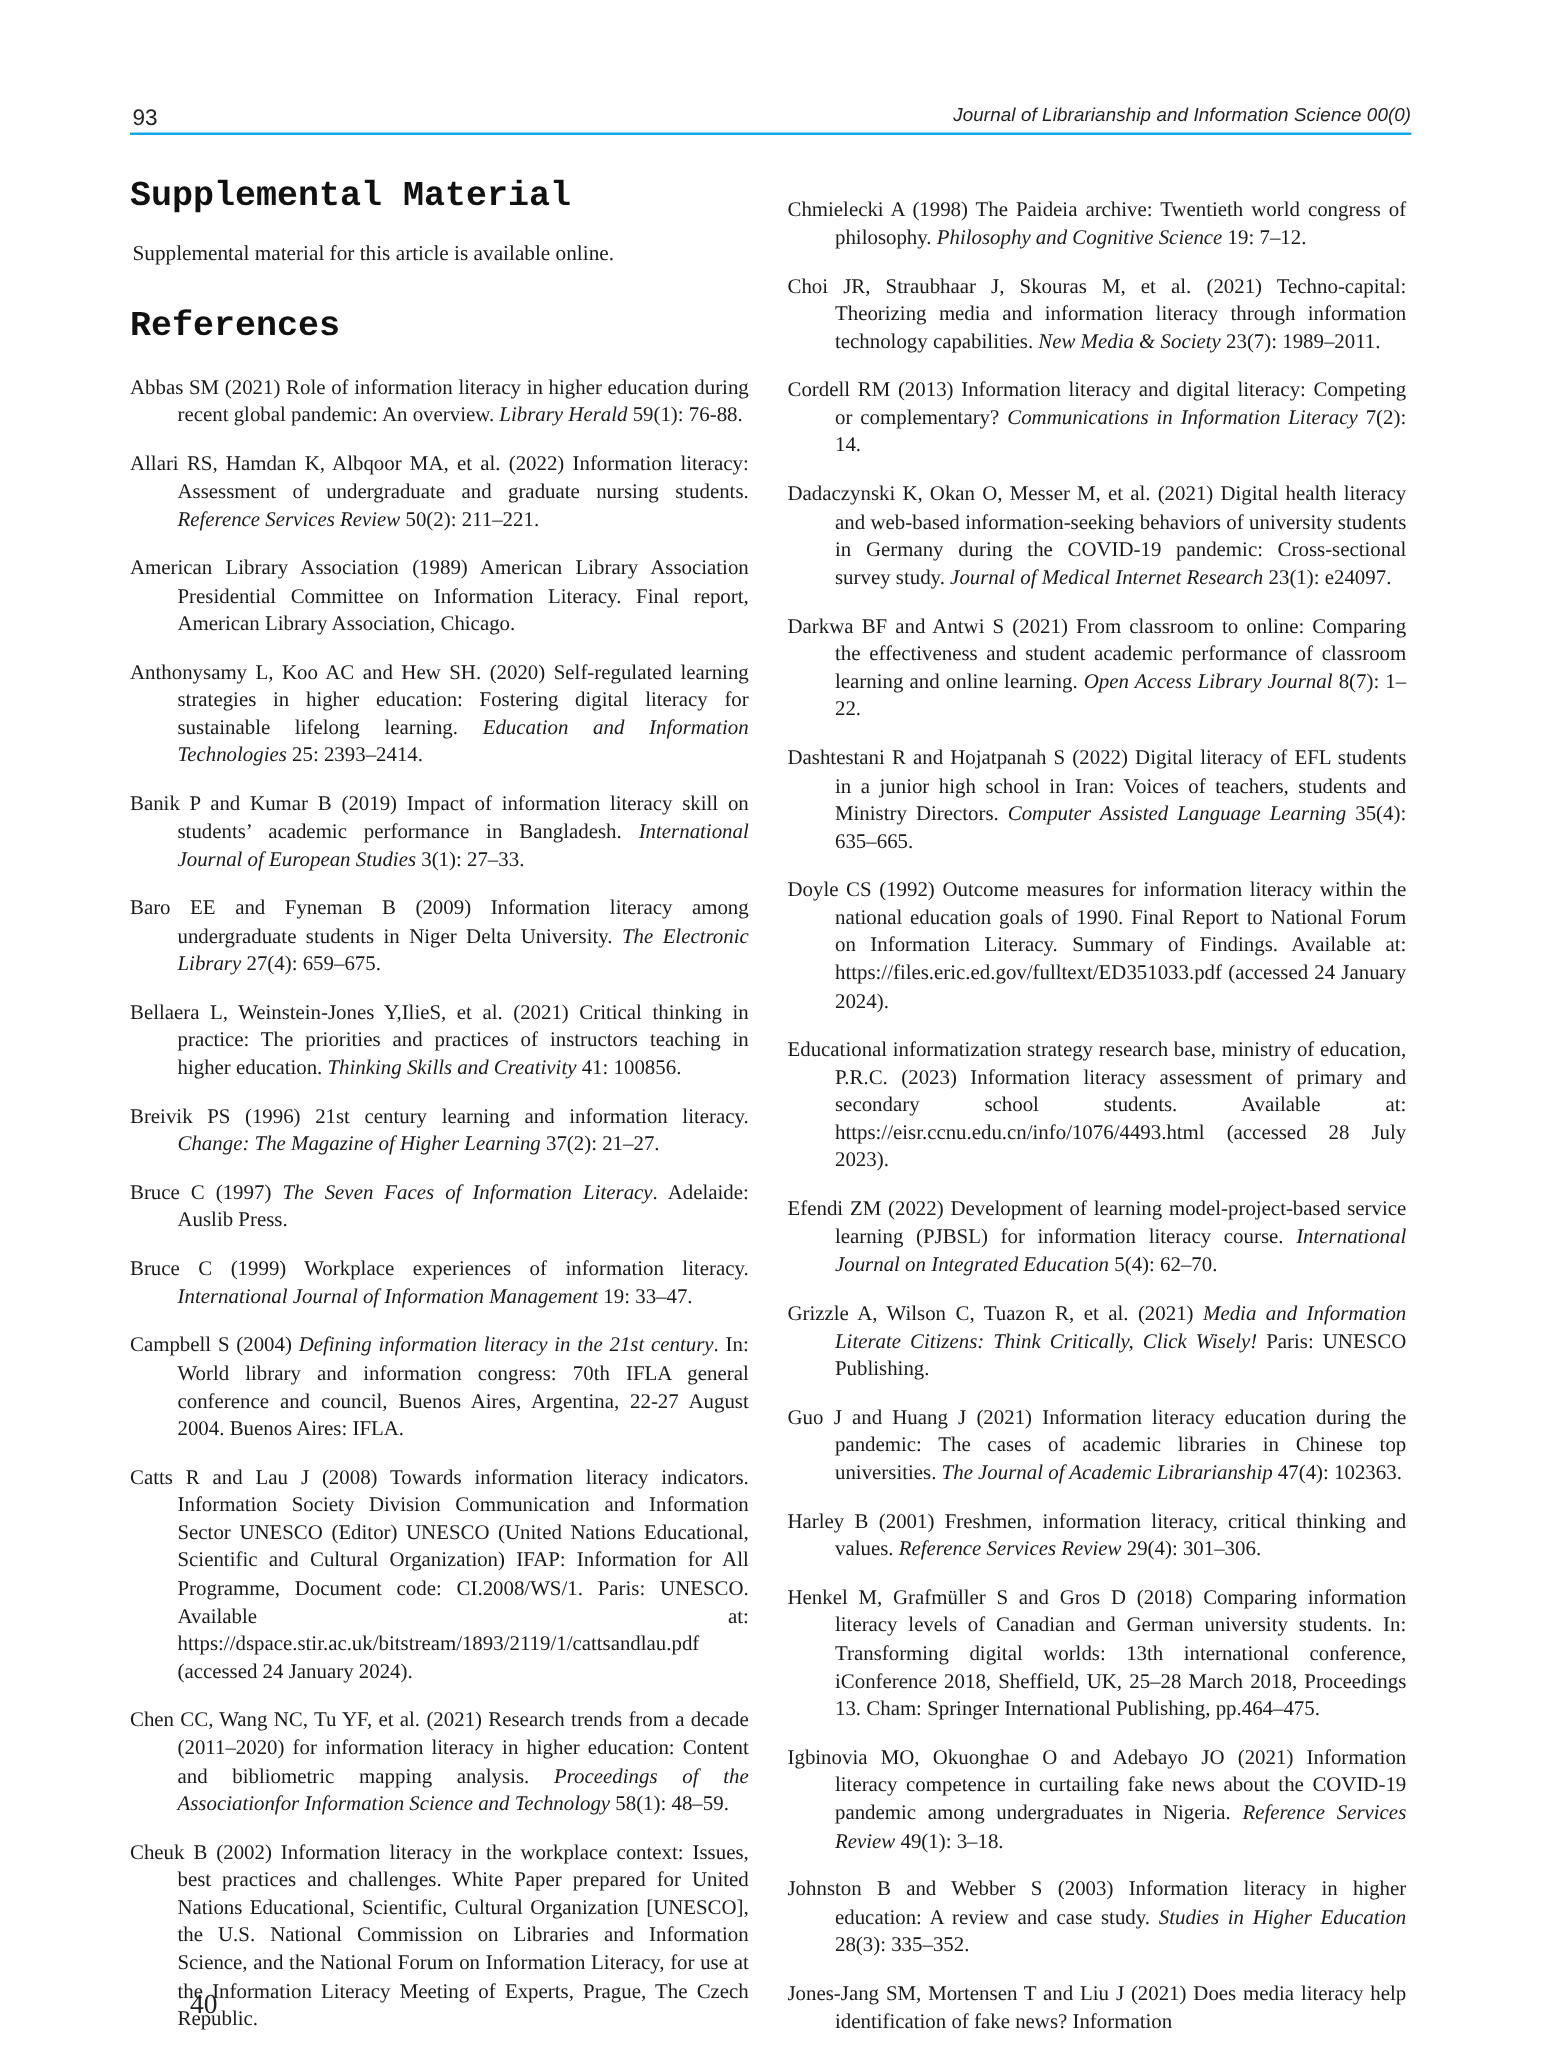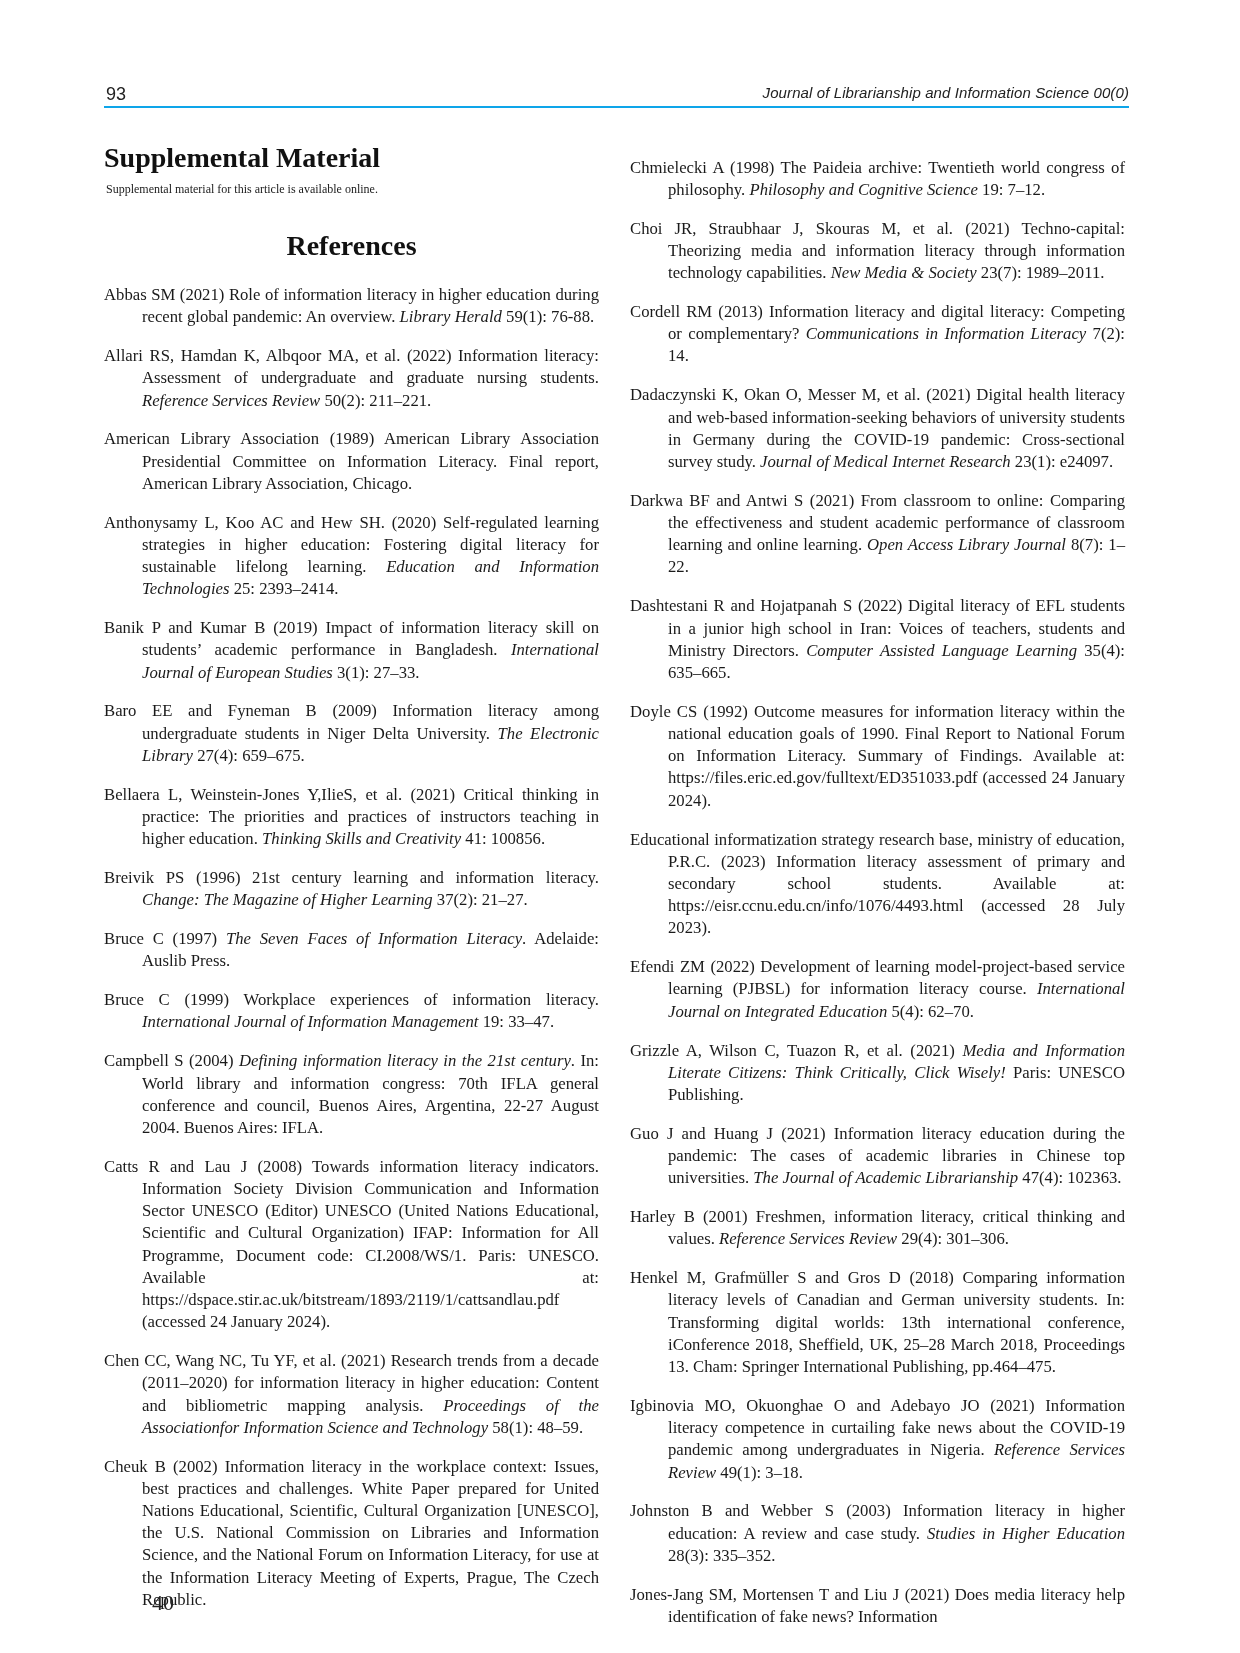--- a/index.html
+++ b/index.html
@@ -7,24 +7,24 @@
          font-family: "Liberation Serif", "DejaVu Serif", serif; color: #1a1a1a; }
   .header { position: absolute; top: 84px; left: 104px; width: 1025px; height: 22px;
             border-bottom: 2px solid #0ea5e9; }
   .page-num-top { position: absolute; left: 2px; top: 0; font-family: "Liberation Sans", sans-serif;
                   font-size: 18px; color: #222; }
   .journal-title { position: absolute; right: 0; top: 0; font-family: "Liberation Sans", sans-serif;
                    font-style: italic; font-size: 15px; color: #222; letter-spacing: 0.1px; }
   .col { position: absolute; top: 140px; }
   .col-left { left: 104px; width: 495px; }
   .col-right { left: 630px; width: 495px; }
-  h2 { font-family: Liberation Serif, serif; font-weight: bold; font-size: 28px; margin: 0; color: #111; }
+  h2 { font-family: Liberation Mono, monospace; font-weight: bold; font-size: 28px; margin: 0; color: #111; }
   .h-supp { margin-top: 2px; }
-  .supp-text { font-size: 12px; margin: 8px 0 0 2px; }
-  .h-refs { margin-top: 33px; text-align: center; }
+  .supp-text { font-size: 17px; margin: 20px 0 0 2px; }
+  .h-refs { margin-top: 33px; }
   .ref-list { margin-top: 22px; }
   .col-right .ref-list { margin-top: 4px; }
   .ref { font-size: 16.7px; line-height: 22.2px; text-align: justify; padding-left: 38px;
          text-indent: -38px; margin-bottom: 2px; hyphens: manual; }
   .ref i { font-style: italic; }
   .page-footer { position: absolute; left: 152px; top: 1590px; font-size: 22px; color: #222; }
 </style>
 </head>
 <body>
 

